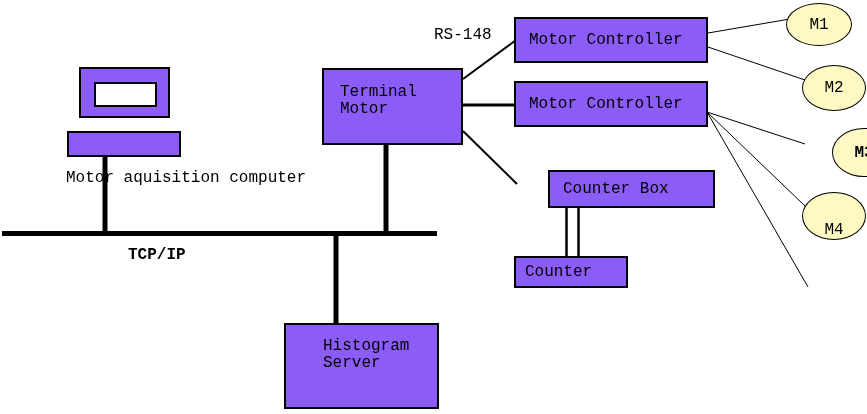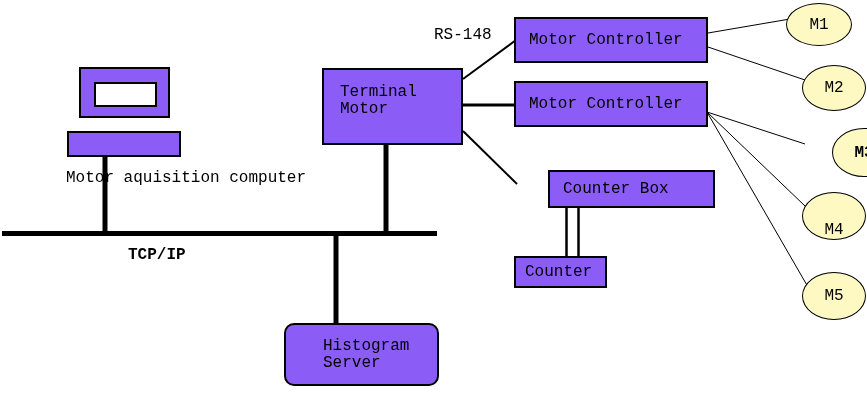--- a/index.html
+++ b/index.html
@@ -44,22 +44,22 @@
 
   
   .lbl-tcpip    { left: 128px; top: 247px; font-weight: bold; }
   .lbl-rs232    { left: 434px; top: 27px; }
 
   
   .terminal-server { left: 322px; top: 68px;  width: 141px; height: 77px; padding: 14px 4px 0 16px; line-height: 17px; }
   .mc1          { left: 514px; top: 17px;  width: 194px; height: 46px; display: flex; align-items: center; padding-left: 13px; }
   .mc2          { left: 514px; top: 81px;  width: 194px; height: 46px; display: flex; align-items: center; padding-left: 13px; }
   .counter-box  { left: 514px; top: 170px; width: 167px; height: 38px; display: flex; align-items: center; padding-left: 13px; margin-left: 34px; }
-  .counter      { left: 514px; top: 256px; width: 93px; height: 32px; display: flex; align-items: center; padding-left: 9px; }
-  .histogram    { left: 284px; top: 323px; width: 155px; height: 63px; padding: 13px 0 0 37px; line-height: 17px; border-radius: 10px; }
+  .counter      { left: 514px; top: 256px; width: 114px; height: 32px; display: flex; align-items: center; padding-left: 9px; }
+  .histogram    { left: 284px; top: 323px; width: 155px; height: 86px; padding: 13px 0 0 37px; line-height: 17px; }
 
   
   .motor {
     position: absolute;
     border: 1px solid #000000;
     border-radius: 50%;
     background: #fef9c3;
     display: flex;
     align-items: center;
     justify-content: center;
@@ -136,17 +136,14 @@
   </div>
   <div class="motor m2">
     <span>M2</span>
   </div>
   <div class="motor m3">
     <span>M3</span>
   </div>
   <div class="motor m4">
     <span>M4</span>
   </div>
-  <div class="motor m5">
-    <span>M5</span>
-  </div>
 
 </div>
 
 </body></html>

